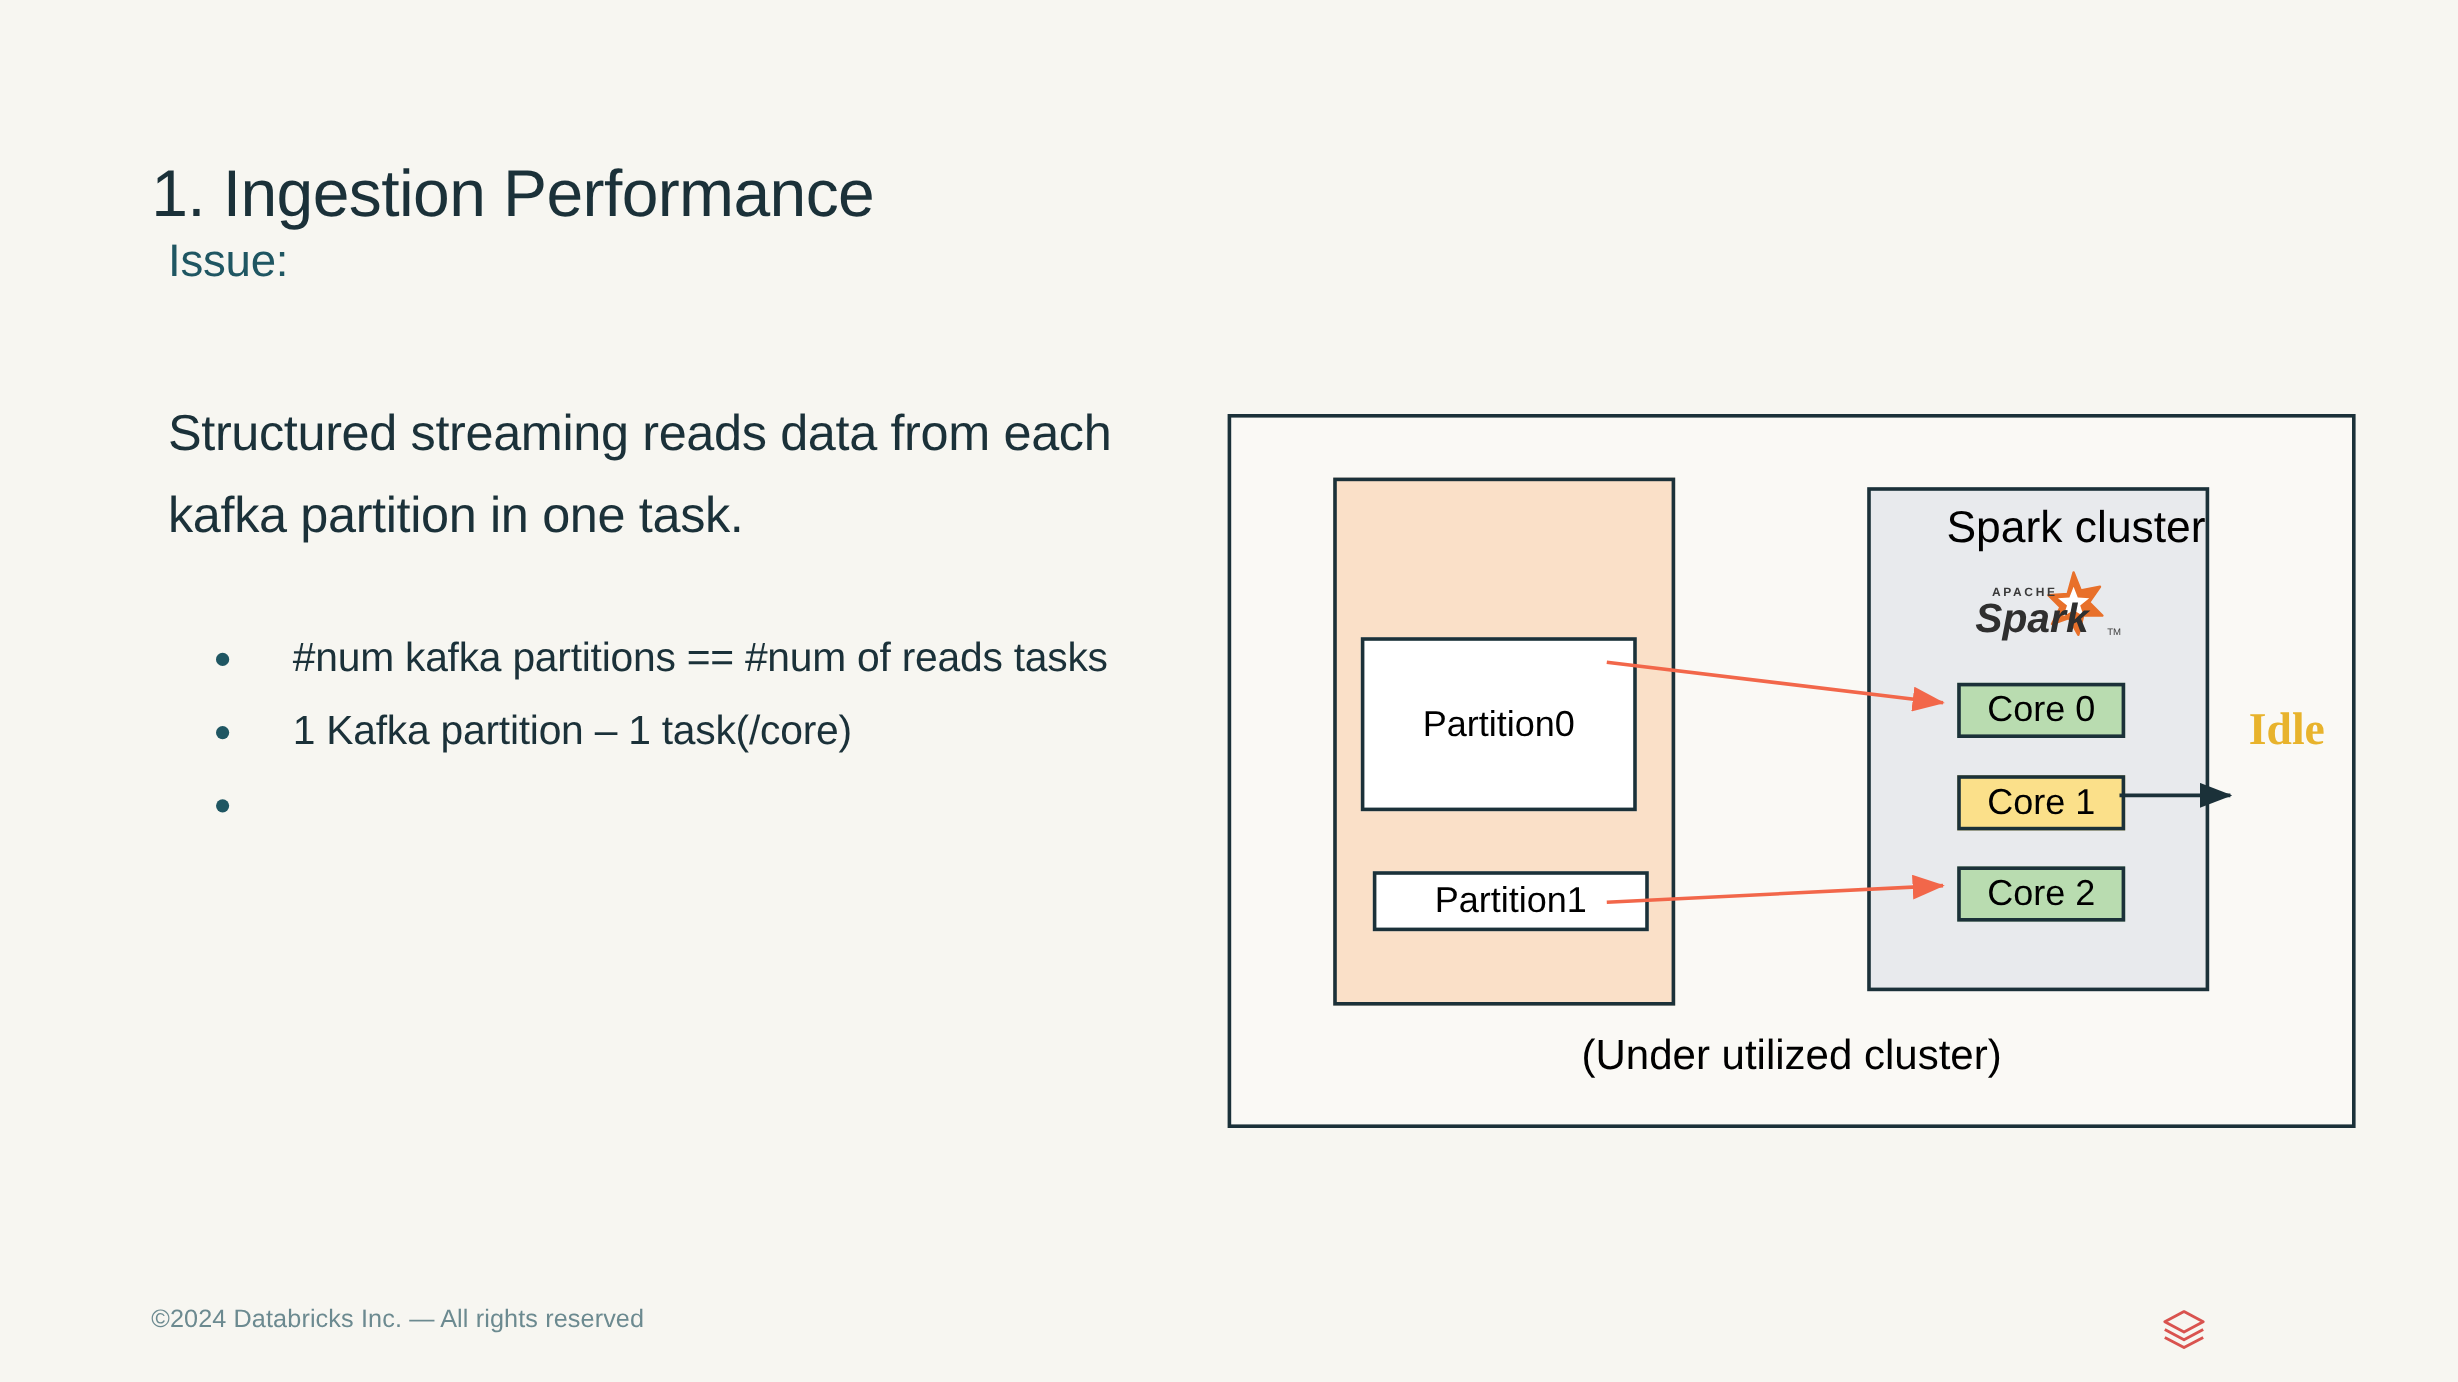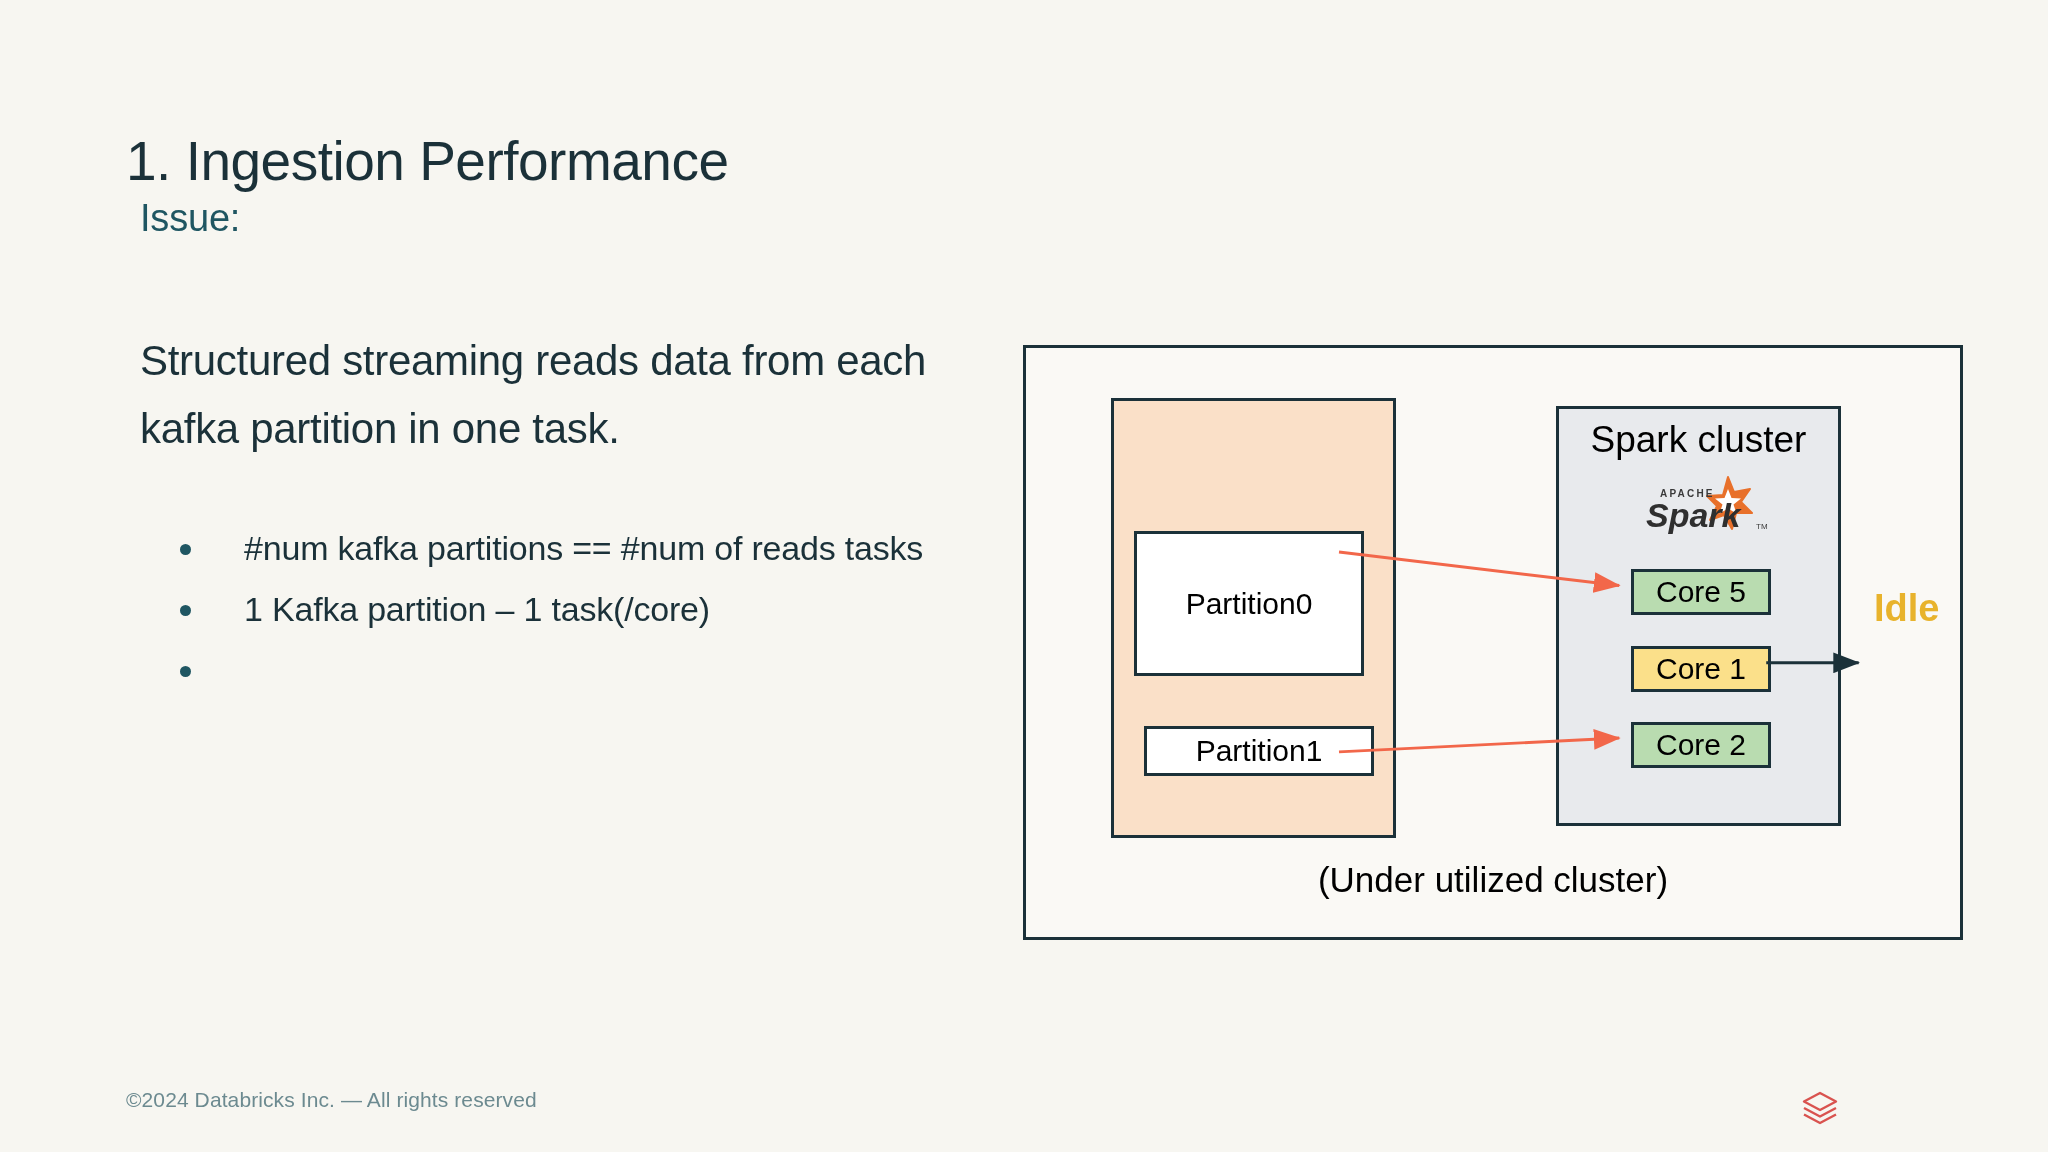--- a/index.html
+++ b/index.html
@@ -174,21 +174,21 @@
     height: 420px;
     background: #E8EAED;
     border: 3px solid #1B3139;
     box-sizing: border-box;
   }
   #spark-cluster-title {
     position: absolute;
     left: 0;
     right: 0;
     top: 10px;
-    text-align: center;
+    text-align: right;
     font-size: 37px;
     color: #000;
   }
   #spark-logo {
     position: absolute;
     left: 50%;
     top: 66px;
     transform: translateX(-50%);
     width: 150px;
     height: 62px;
@@ -213,20 +213,21 @@
   #idle-label {
     position: absolute;
     left: 848px;
     top: 237px;
     height: 46px;
     display: flex;
     align-items: center;
     font-size: 38px;
     font-weight: bold;
     color: #E8B32C;
+    font-family: Liberation Serif, serif;
   }
   #cluster-caption {
     position: absolute;
     left: 0;
     right: 0;
     top: 512px;
     text-align: center;
     font-size: 35px;
     color: #000;
   }
@@ -277,21 +278,21 @@
 
       <path d="M104 2 L110 17 L126 14 L117 27 L128 38 L112 38 L108 54 L100 40 L86 45 L93 31 L83 21 L99 20 Z" fill="#E8702A" stroke="#E8702A" stroke-width="2" stroke-linejoin="round"></path>
       <path d="M104 14 L107.5 23 L117 23.5 L109.5 29.5 L112.5 38.5 L104 33.5 L95.5 38.5 L98.5 29.5 L91 23.5 L100.5 23 Z" fill="#FFFFFF"></path>
 
       <text x="36" y="22" font-family="'Liberation Sans', sans-serif" font-size="10" font-weight="bold" letter-spacing="2.2" fill="#3A3A3A">APACHE</text>
 
       <text x="22" y="52" font-family="'Liberation Sans', sans-serif" font-size="34" font-weight="bold" font-style="italic" fill="#2F2F2F">Spark</text>
       <text x="132" y="54" font-family="'Liberation Sans', sans-serif" font-size="8" fill="#3A3A3A">TM</text>
     </svg>
 
-    <div id="core-0" class="core-box">Core 5</div>
+    <div id="core-0" class="core-box">Core 0</div>
     <div id="core-1" class="core-box">Core 1</div>
     <div id="core-2" class="core-box">Core 2</div>
   </div>
 
   <svg id="diagram-arrows" viewBox="0 0 940 595" preserveAspectRatio="none">
     <defs>
       <marker id="arrowhead-red" markerWidth="9" markerHeight="7" refX="8.5" refY="3.5" orient="auto">
         <polygon points="0 0, 9 3.5, 0 7" fill="#F2674A"></polygon>
       </marker>
       <marker id="arrowhead-dark" markerWidth="9" markerHeight="7" refX="8.5" refY="3.5" orient="auto">

